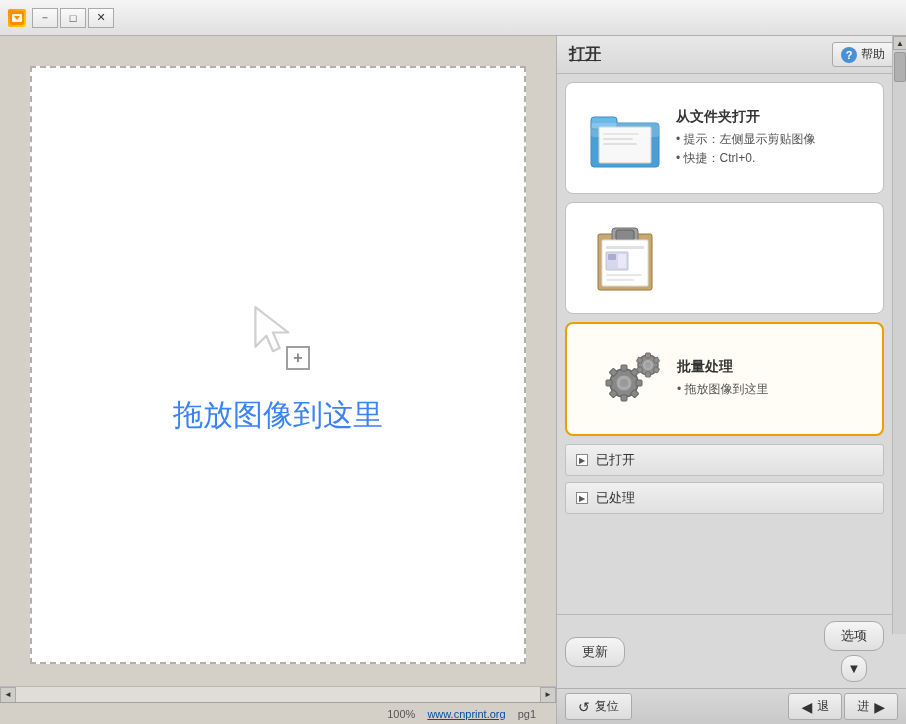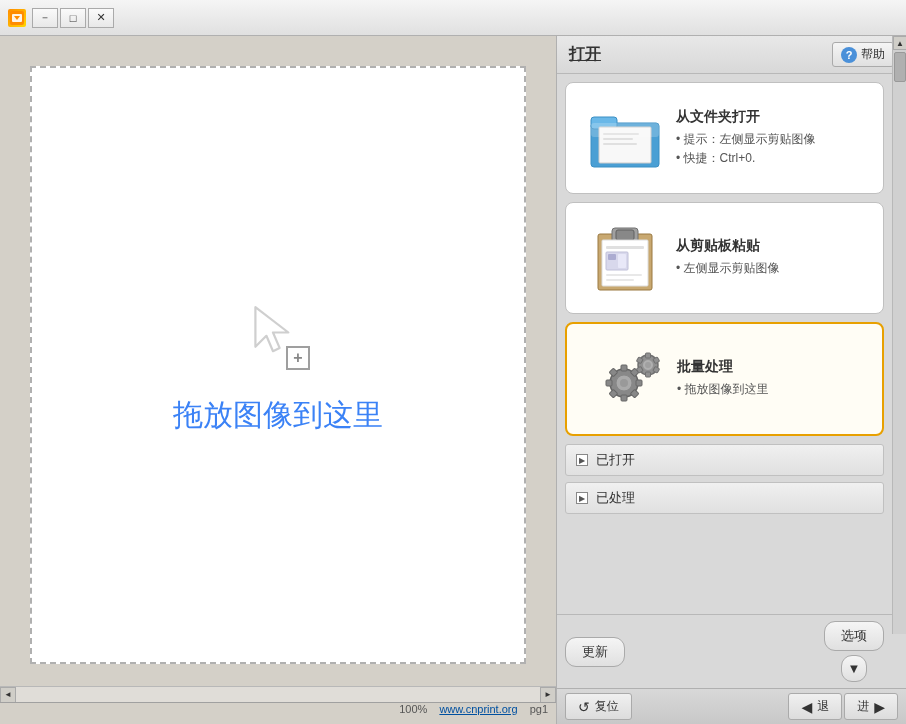--- a/index.html
+++ b/index.html
@@ -364,22 +364,23 @@
     .nav-icon {
       font-size: 14px;
     }
 
     
     .status-bar {
       height: 22px;
       background: #d4d0c8;
       border-top: 1px solid #a0a0a0;
       display: flex;
+      align-items: center;
       justify-content: flex-end;
-      padding: 0 8px;
+      padding: 0 20px;
       gap: 12px;
       font-size: 11px;
       color: #333;
     }
     .status-zoom {
       color: #555;
     }
     .status-link {
       color: #0050a0;
       text-decoration: underline;
@@ -491,26 +492,20 @@
             <rect x="10" y="16" width="46" height="46" rx="1" fill="white" stroke="#ddd" stroke-width="1"></rect>
 
             <rect x="14" y="22" width="38" height="3" rx="1" fill="#e0e0e0"></rect>
 
             <rect x="14" y="28" width="22" height="18" rx="1" fill="#d8d8ec" stroke="#c0c0d8" stroke-width="1"></rect>
             <rect x="16" y="30" width="8" height="6" rx="1" fill="#9090c0" opacity="0.6"></rect>
             <rect x="26" y="30" width="8" height="14" rx="1" fill="#e8e8f8"></rect>
             <rect x="14" y="50" width="36" height="2" rx="1" fill="#e8e8e8"></rect>
             <rect x="14" y="55" width="28" height="2" rx="1" fill="#e8e8e8"></rect>
           </svg>
-        </div>
-        <div class="card-info">
-          <div class="card-title">从剪贴板粘贴</div>
-          <div class="card-desc">
-            <span class="bullet">左侧显示剪贴图像</span>
-          </div>
         </div>
       </div>
 
       <div class="option-card active">
         <div class="card-icon">
           <svg width="78" height="68" viewBox="0 0 78 68" xmlns="http://www.w3.org/2000/svg">
 
             <g transform="translate(12,10)">
               <circle cx="24" cy="28" r="14" fill="#888" stroke="#666" stroke-width="1.5"></circle>
               <circle cx="24" cy="28" r="8" fill="#aaa" stroke="#888" stroke-width="1"></circle>

